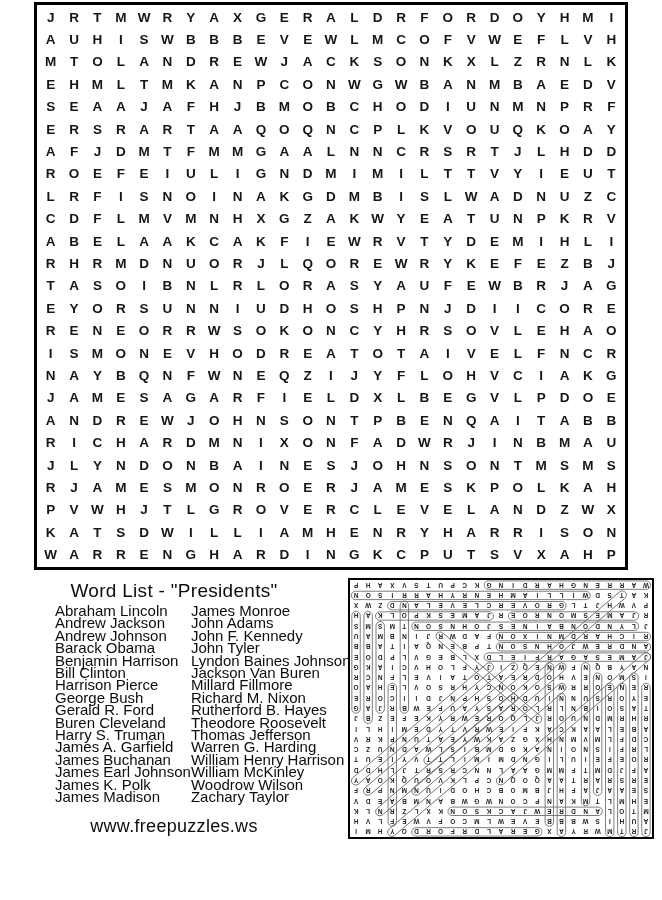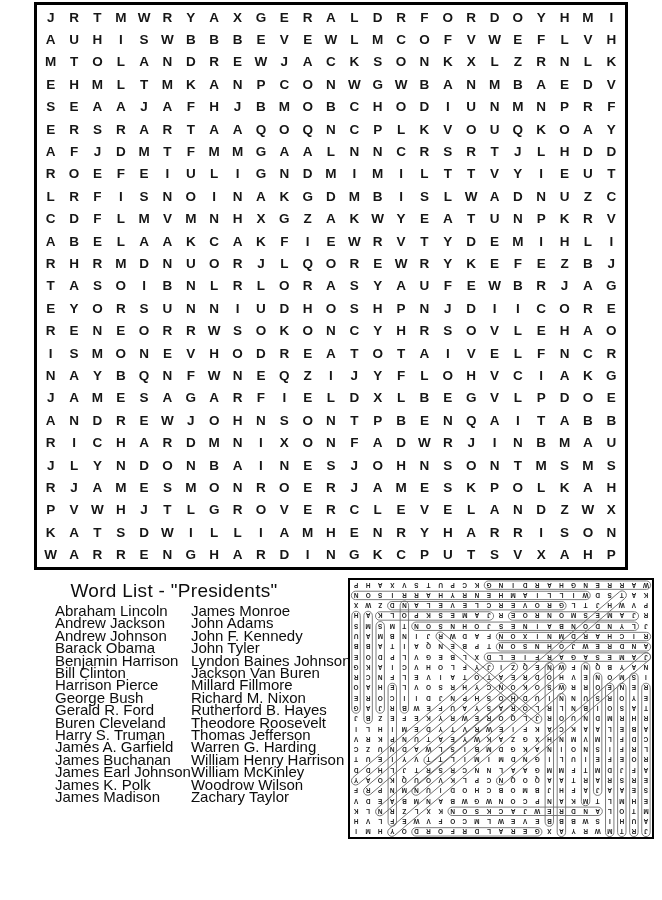--- a/index.html
+++ b/index.html
@@ -732,20 +732,21 @@
             <li>Rutherford B. Hayes</li>
             <li>Theodore Roosevelt</li>
             <li>Thomas Jefferson</li>
             <li>Warren G. Harding</li>
             <li>William Henry Harrison</li>
             <li>William McKinley</li>
             <li>Woodrow Wilson</li>
             <li>Zachary Taylor</li>
           </ul>
       </div>
+      <div class="footer-url">www.freepuzzles.ws</div>
     </div>
 
     <div class="solution-section">
       <div class="sol-box">
         <div class="sol-rotate">
           <div class="sol-grid" id="sol-grid">
               <span class="cell">J</span>
               <span class="cell">R</span>
               <span class="cell">T</span>
               <span class="cell">M</span>

